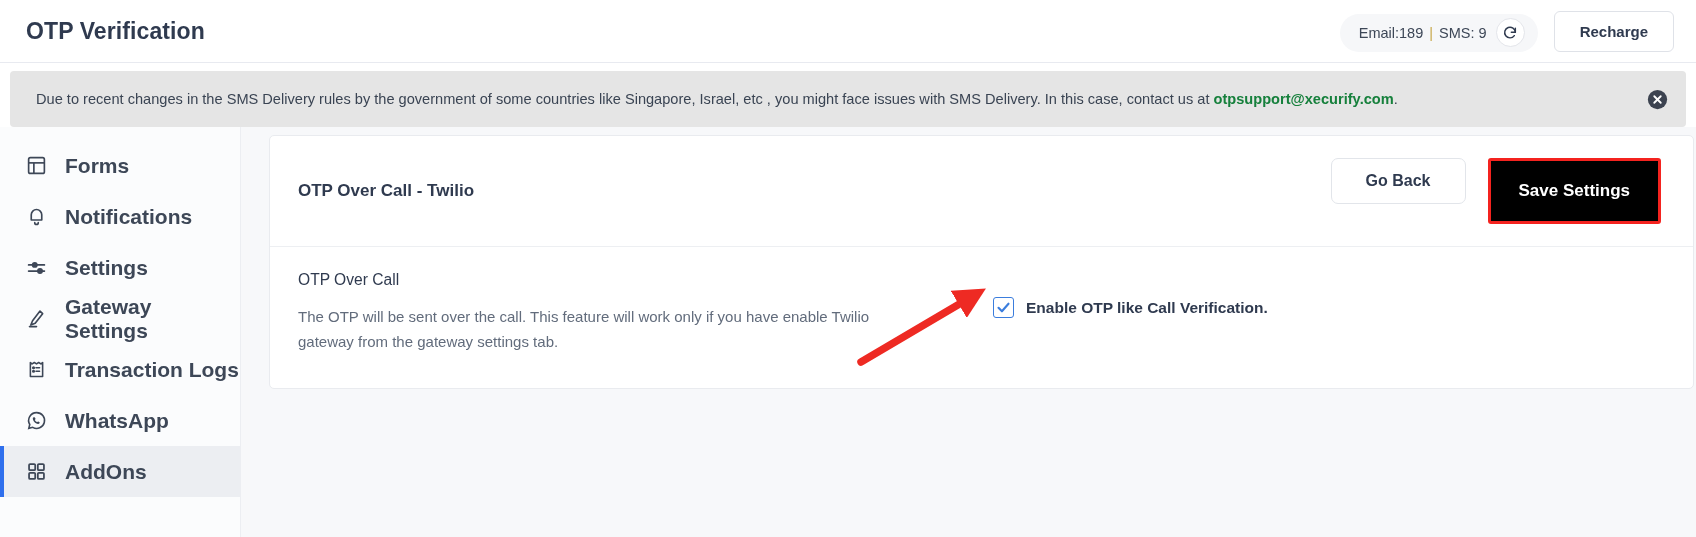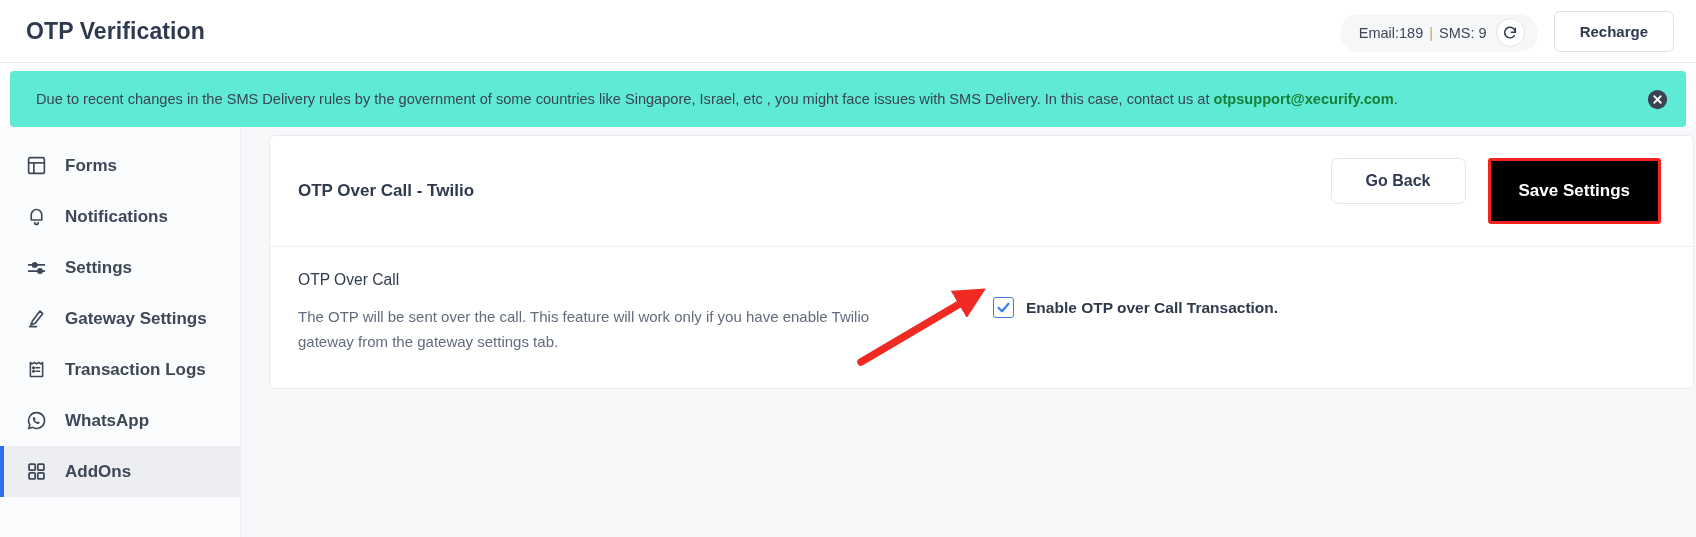--- a/index.html
+++ b/index.html
@@ -72,21 +72,21 @@
     font-weight: bold;
     color: #2f3a4f;
     cursor: pointer;
     font-family: "Liberation Sans", sans-serif;
   }
 
   
   .banner {
     height: 56px;
     margin: 8px 10px 0 10px;
-    background: #5eead4;
+    background: #e5e5e5;
     border-radius: 4px;
     display: flex;
     align-items: center;
     padding: 0 18px 0 26px;
     position: relative;
   }
   .banner-text {
     font-size: 14.6px;
     color: #3a4453;
     line-height: 1.3;
@@ -124,21 +124,21 @@
     gap: 18px;
     cursor: pointer;
     position: relative;
   }
   .nav-item .nav-ico {
     width: 22px; height: 22px;
     display: flex; align-items: center; justify-content: center;
     flex: none;
   }
   .nav-label {
-    font-size: 17px;
+    font-size: 21px;
     font-weight: bold;
     color: #3d4757;
   }
   .nav-item.active {
     background: #eceef2;
   }
   .nav-item.active::before {
     content: "";
     position: absolute;
     left: 0; top: 0; bottom: 0;
@@ -397,21 +397,21 @@
           <div class="section-title">OTP Over Call</div>
           <div class="section-desc">The OTP will be sent over the call. This feature will work only if you have enable Twilio gateway from the gateway settings tab.</div>
         </div>
 
         <div class="body-right">
           <span class="checkbox">
             <svg width="15" height="15" viewBox="0 0 24 24" fill="none" stroke="#3b7ddd" stroke-width="3.4" stroke-linecap="round" stroke-linejoin="round">
               <polyline points="4 12.5 9.5 18 20 6"></polyline>
             </svg>
           </span>
-          <span class="check-label">Enable OTP over Call Transaction.</span>
+          <span class="check-label">Enable OTP like Call Verification.</span>
         </div>
       </div>
     </section>
   </main>
 </div>
 
 <svg class="arrow-annot" viewBox="0 0 135 85" xmlns="http://www.w3.org/2000/svg">
   <defs>
     <marker id="arrowhead" markerWidth="4.2" markerHeight="4.2" refX="2.2" refY="2.1" orient="auto">
       <polygon points="0,0 4.2,2.1 0,4.2" fill="#ee2a23"></polygon>

